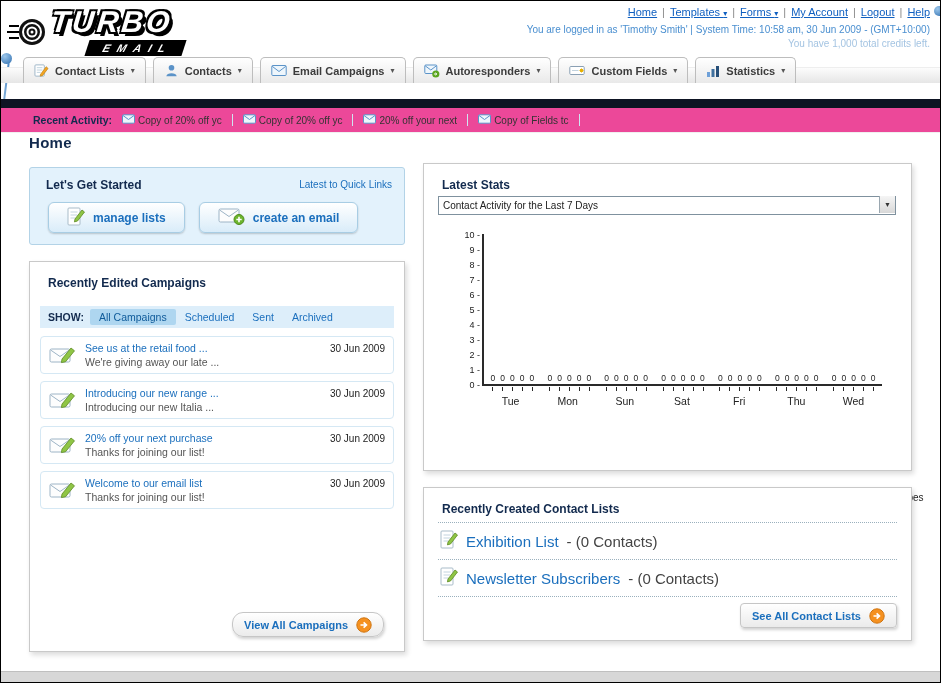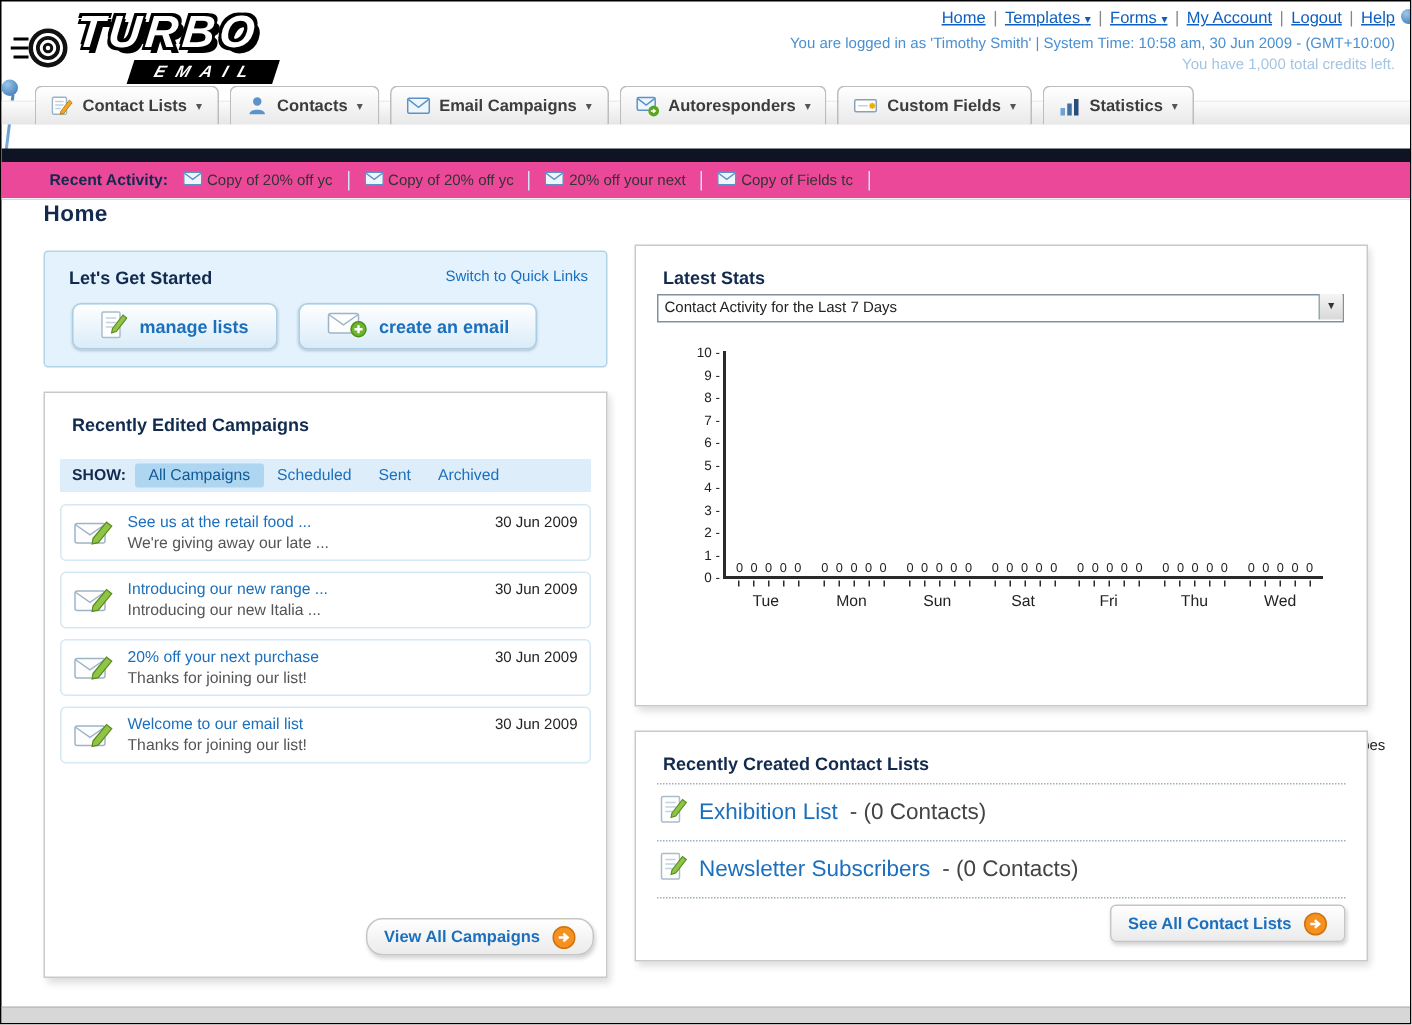--- a/index.html
+++ b/index.html
@@ -72,21 +72,21 @@
   .camp-item{position:relative;border:1px solid #d5e8f4;border-radius:4px;margin-bottom:7px;min-height:38px;
     padding:5px 8px 5px 44px;background:#fff;cursor:pointer;}
   .camp-ico{position:absolute;left:8px;top:8px;}
   .camp-title{display:block;font-size:10.5px;color:#1b6fbd;margin-bottom:2px;}
   .camp-sub{font-size:10.5px;color:#555;}
   .camp-date{position:absolute;right:8px;top:6px;font-size:10px;color:#222;}
 
   .go-btn{position:absolute;display:inline-flex;align-items:center;gap:8px;height:25px;padding:0 11px;
     border:1px solid #c6c6c6;border-radius:4px;background:linear-gradient(#ffffff,#ebebeb);
     box-shadow:1px 2px 3px rgba(0,0,0,.18);color:#1b6fbd;font-weight:bold;font-size:11px;cursor:pointer;font-family:inherit;}
-  .view-all{right:8px;bottom:14px;border-radius:11px;}
+  .view-all{right:20px;bottom:14px;border-radius:11px;}
   .see-all{right:14px;bottom:12px;}
   .go-ico{display:inline-flex;align-items:center;}
 
   .stats-panel{position:absolute;left:422px;top:162px;width:489px;height:308px;background:#fff;
     border:1px solid #c9c9c9;box-shadow:2px 3px 5px rgba(0,0,0,.14);}
   .sel-wrap{position:absolute;left:14px;top:31px;right:15px;height:19px;}
   .sel-wrap select{width:100%;height:100%;font-size:10px;font-family:inherit;border:1px solid #7f919e;
     background:#fff;padding:0 20px 0 4px;appearance:none;-webkit-appearance:none;color:#222;border-radius:0;}
   .sel-caret{position:absolute;right:1px;top:1px;bottom:1px;width:16px;background:linear-gradient(#f5f5f5,#d8d8d8);
     border-left:1px solid #9aa7b0;display:flex;align-items:center;justify-content:center;font-size:7px;color:#333;pointer-events:none;}
@@ -248,21 +248,21 @@
             </svg></span>
           <span>Copy of Fields tc</span>
         </span>
       </span>
   </div>
 
   <div class="page-title">Home</div>
 
   <div class="gs-panel">
     <div class="gs-title">Let's Get Started</div>
-    <a href="#" class="gs-link">Switch to Quick Links</a>
+    <a href="#" class="gs-link">Latest to Quick Links</a>
     <div class="gs-buttons">
         <button class="gs-btn">
           <span><svg width="18" height="21" viewBox="0 0 18 21">
               <rect x="1" y="2" width="12" height="17" rx="1" fill="#fff" stroke="#a9bcc9"></rect>
               <path d="M3.5 6 h7 M3.5 9 h7 M3.5 12 h5" stroke="#c3d4df"></path>
               <path d="M8 13 L15 4 L17.5 6 L10.5 15 L7.4 15.9 Z" fill="#8fc545" stroke="#5d8a22" stroke-width="0.8"></path>
             </svg></span>
           <span>manage lists</span>
         </button>
         <button class="gs-btn">

